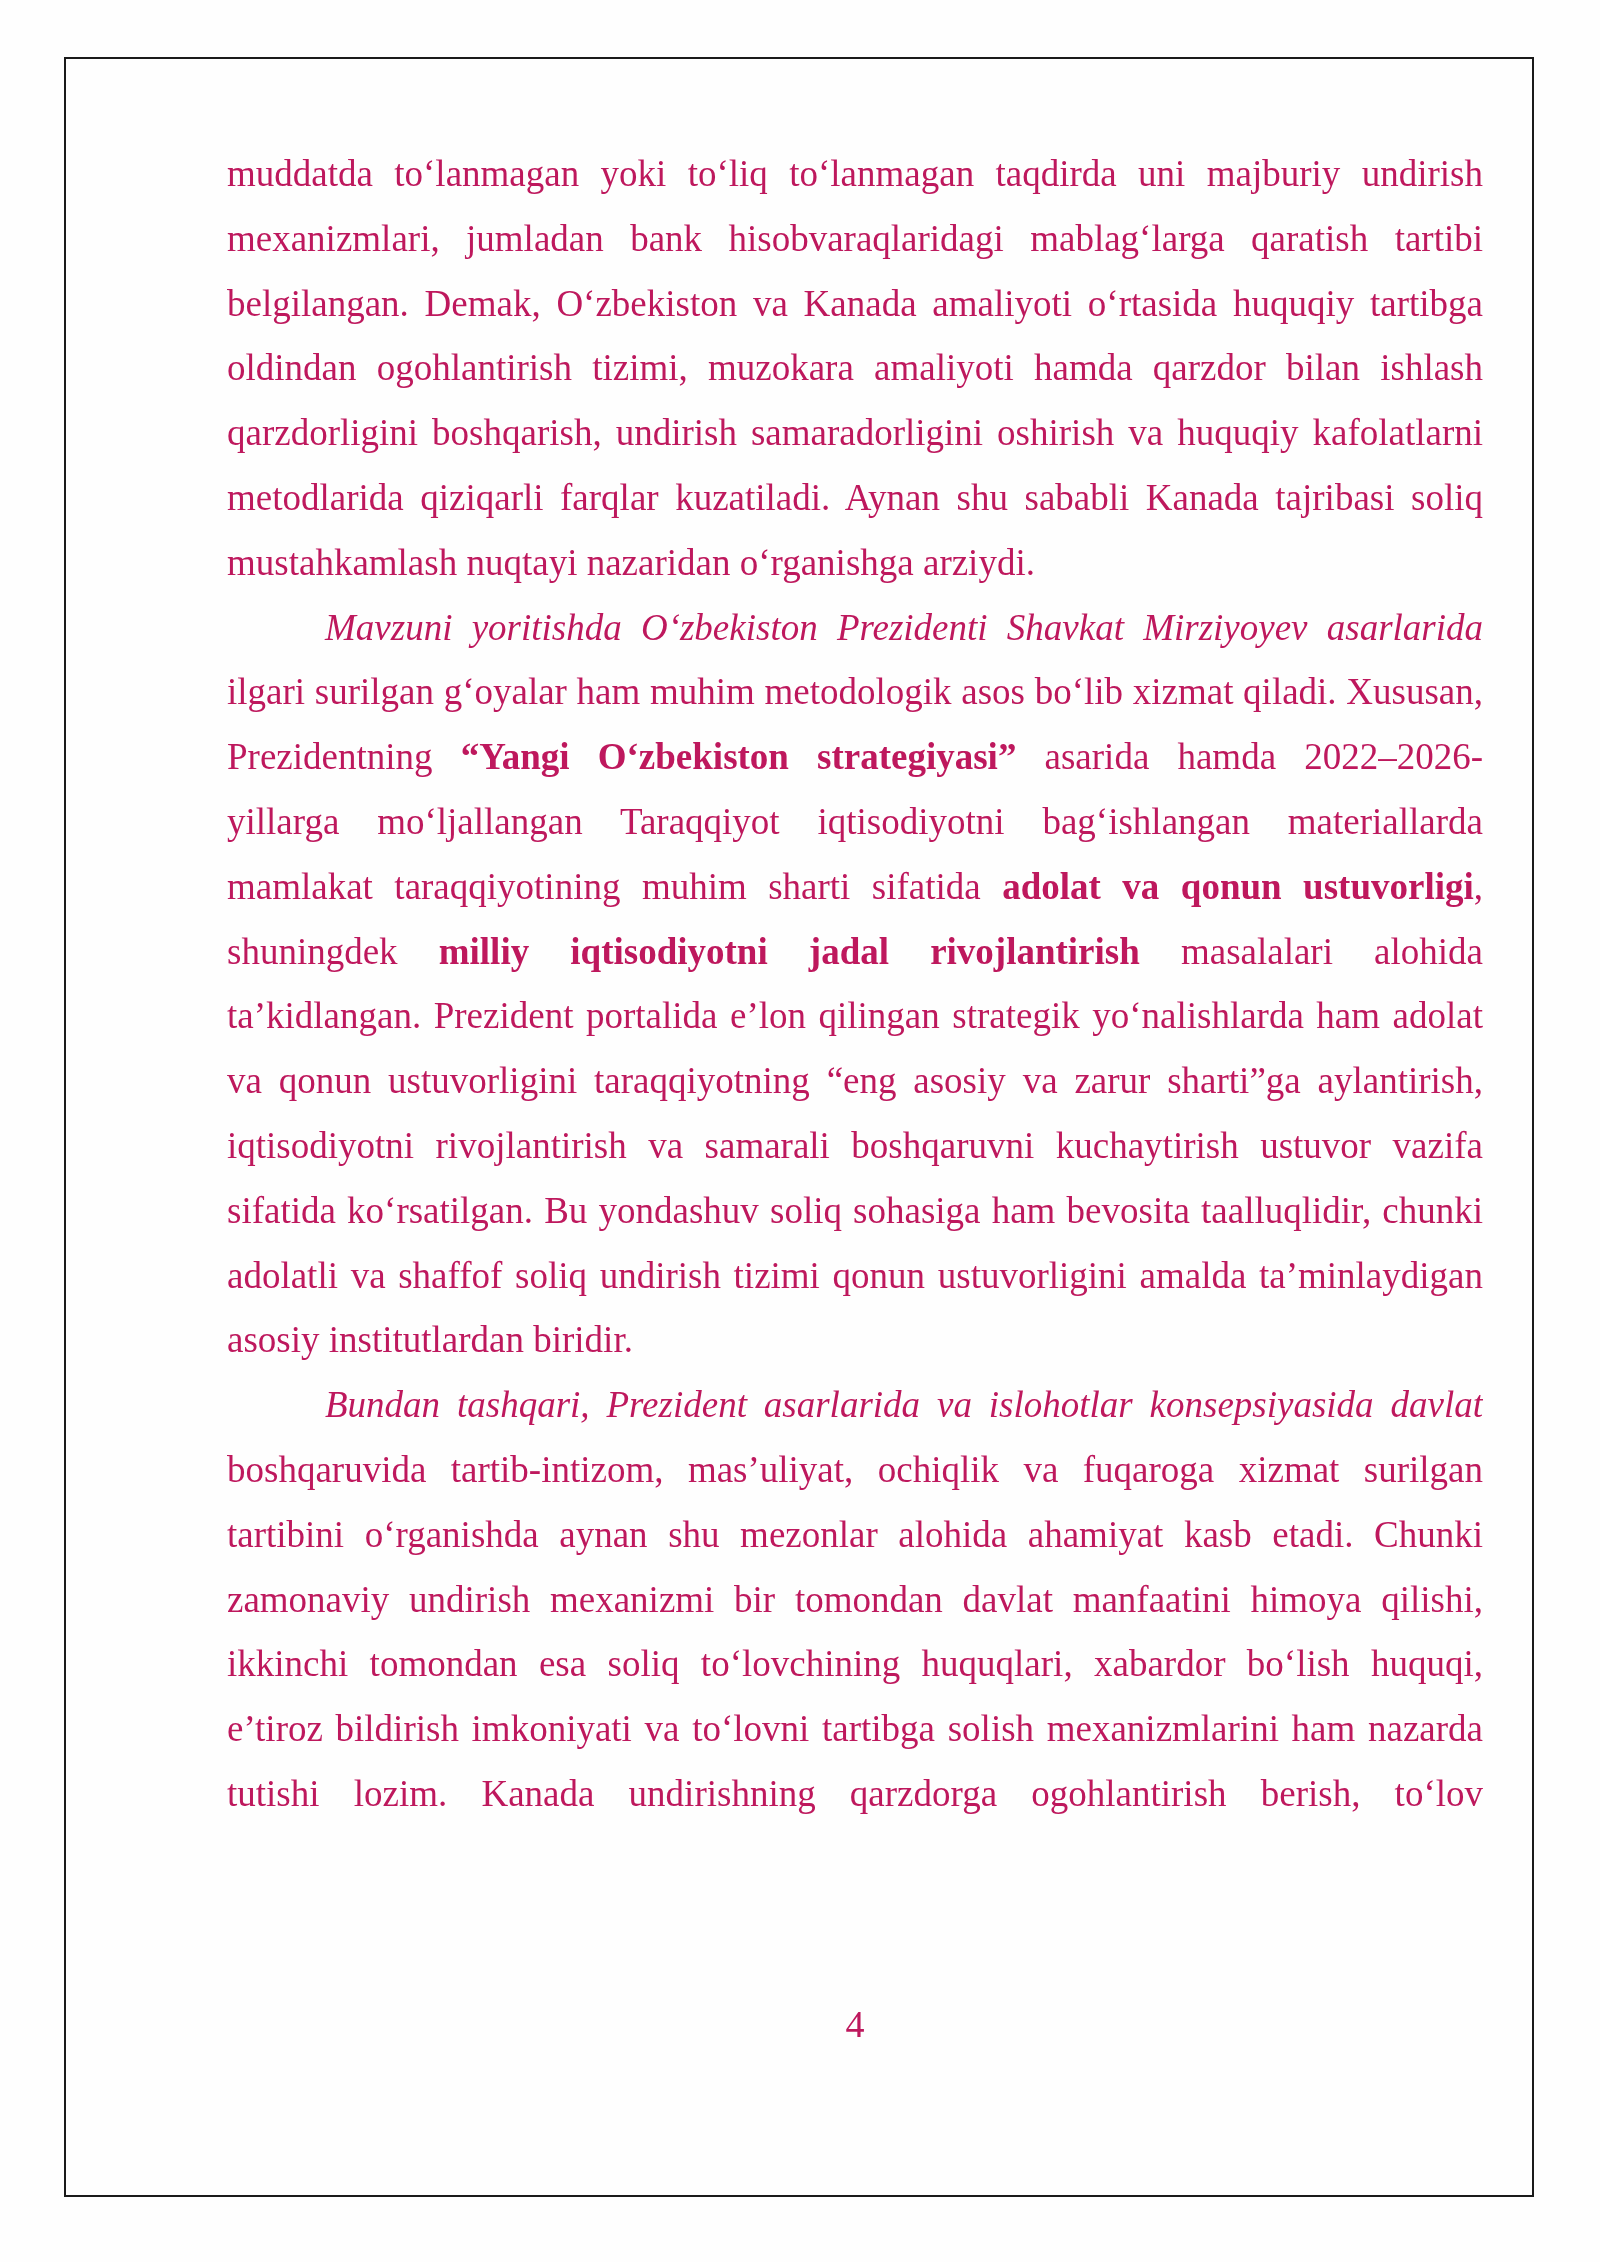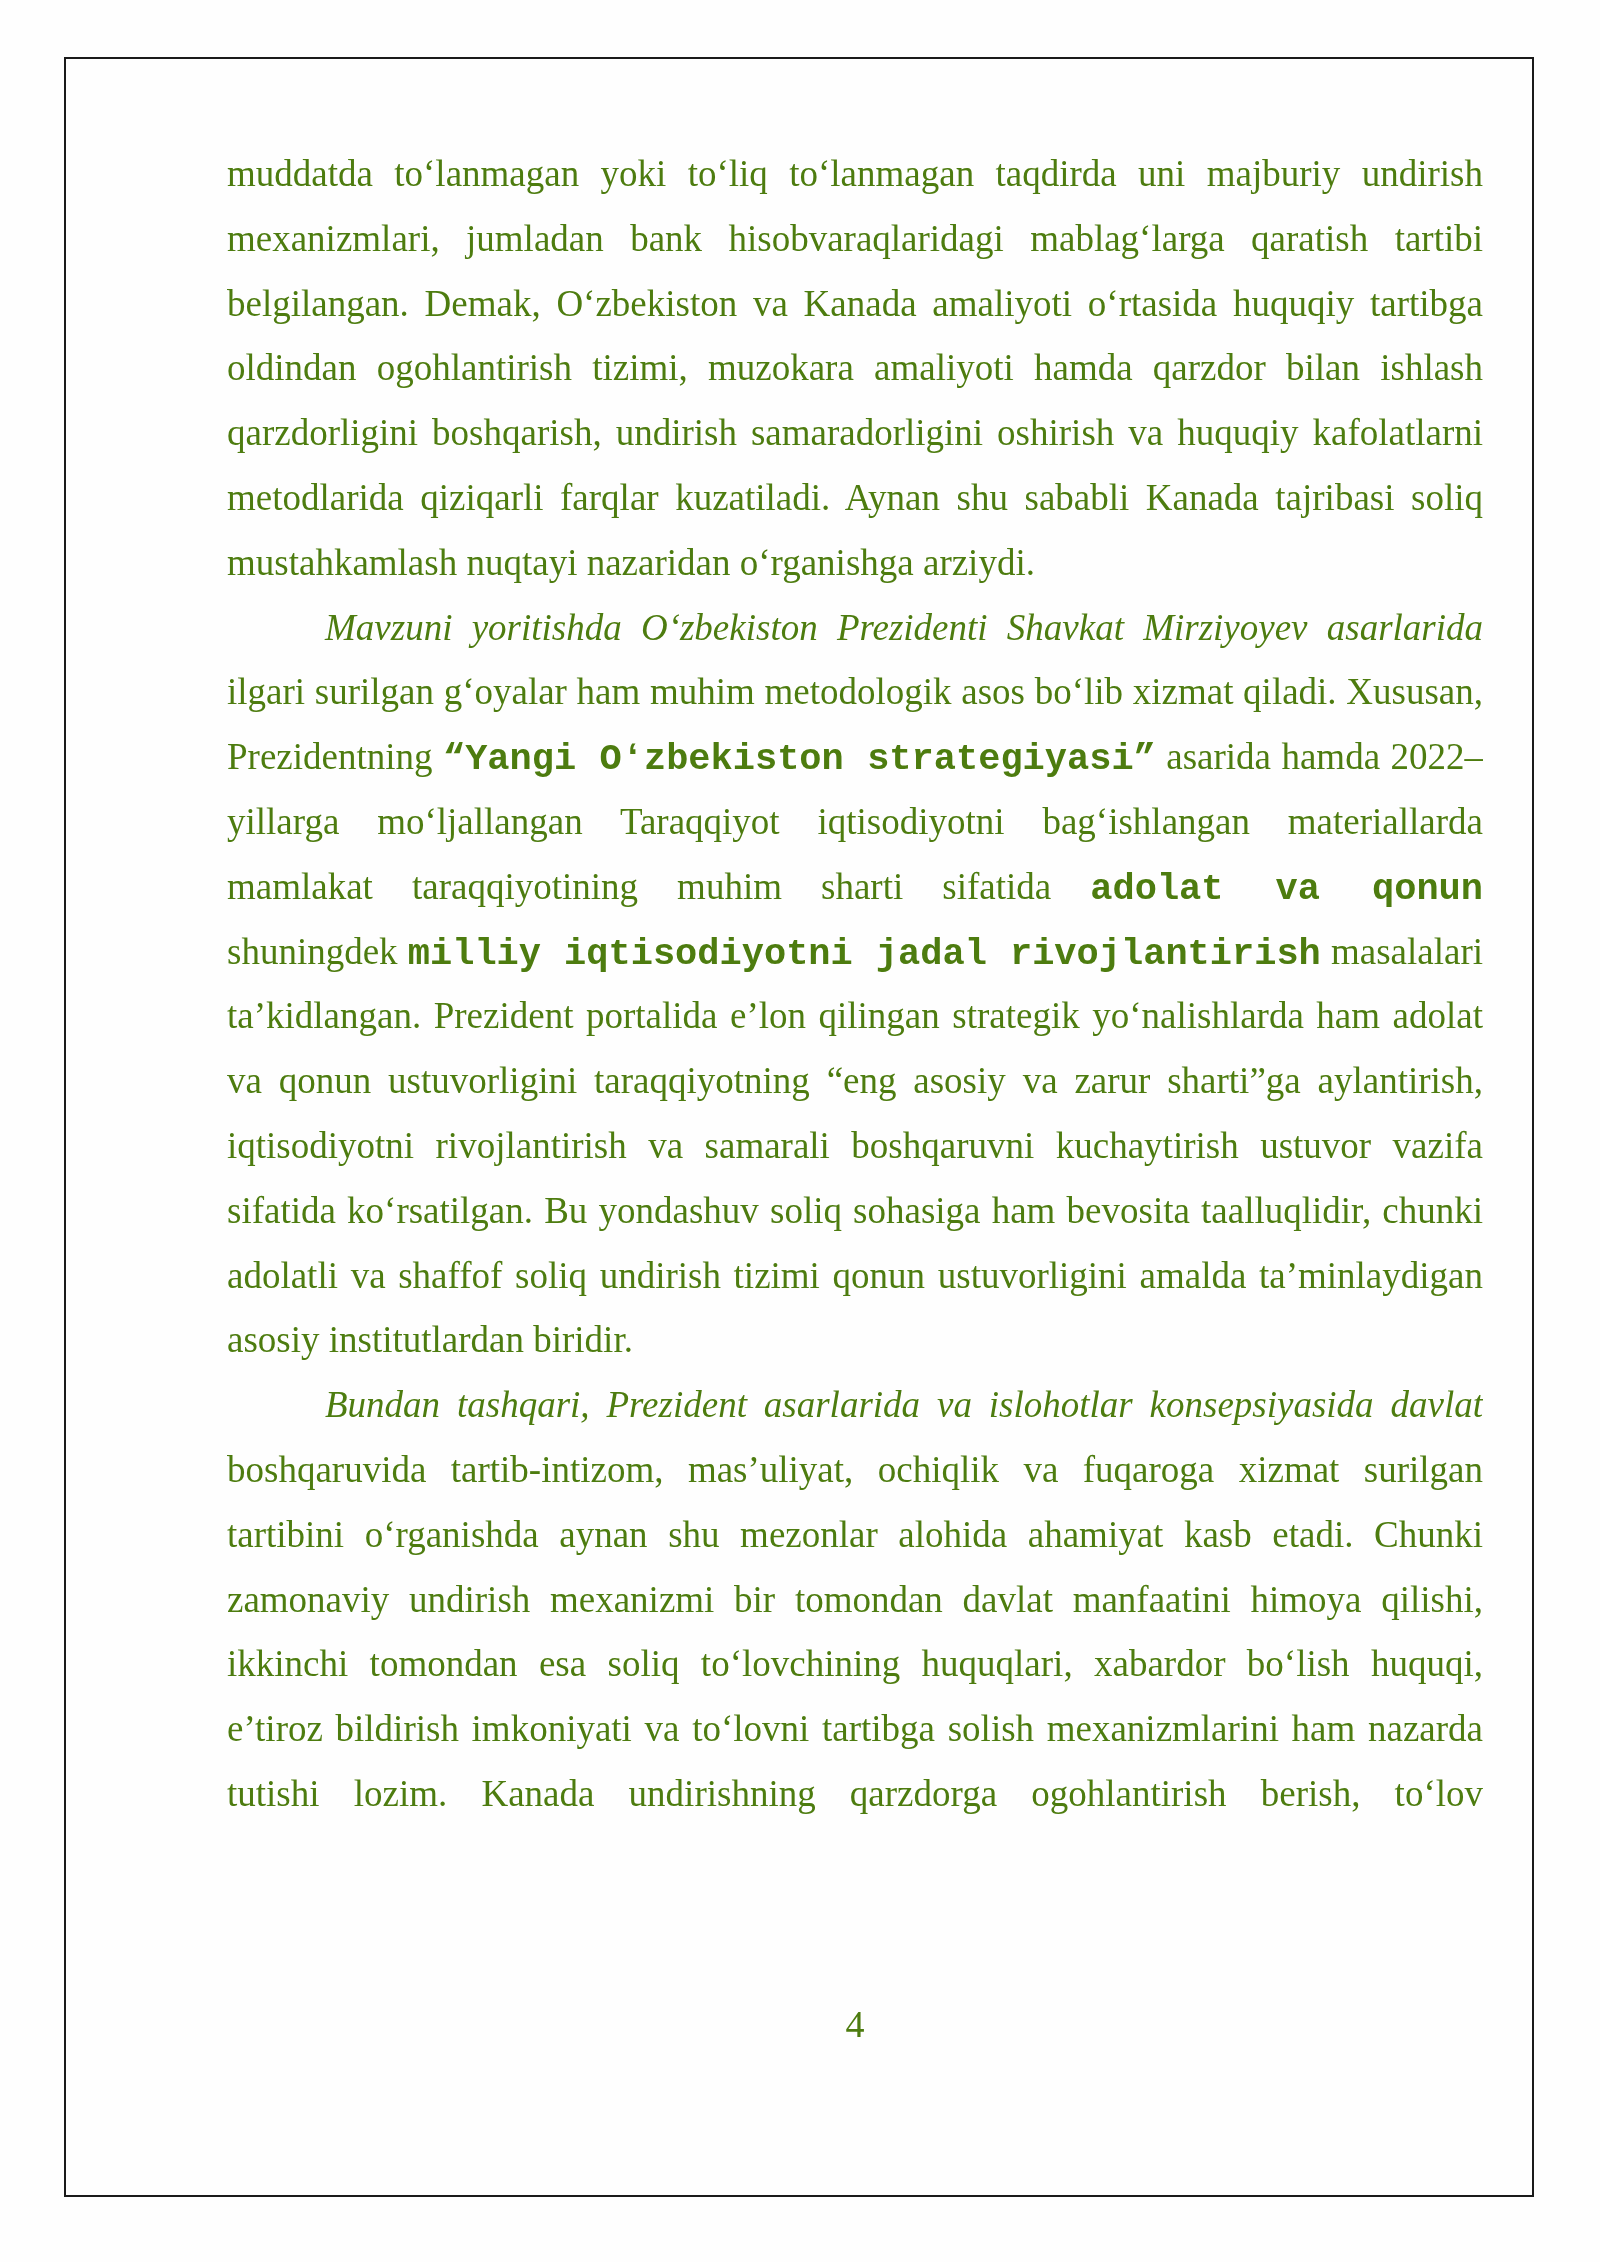--- a/index.html
+++ b/index.html
@@ -7,21 +7,21 @@
     padding: 0;
     background: #ffffff;
   }
   .sheet {
     position: relative;
     width: 1600px;
     height: 2262px;
     background: #fefefe;
     overflow: hidden;
     font-family: "Liberation Serif", "DejaVu Serif", serif;
-    color: #4d7c0f;
+    color: #be185d;
   }
   .page-border {
     position: absolute;
     left: 64px;
     top: 57px;
     width: 1470px;
     height: 2140px;
     border: 2px solid #1a1a1a;
     box-sizing: border-box;
   }
@@ -44,21 +44,20 @@
   .line.end {
     text-align-last: left;
     -moz-text-align-last: left;
   }
   .line.indent {
     text-indent: 98px;
     font-style: italic;
   }
   .bold {
     font-weight: bold;
-    font-family: Liberation Mono, monospace;
   }
   .page-number {
     position: absolute;
     left: 227px;
     top: 2002px;
     width: 1256px;
     text-align: center;
     font-size: 38px;
     line-height: 44px;
   }

